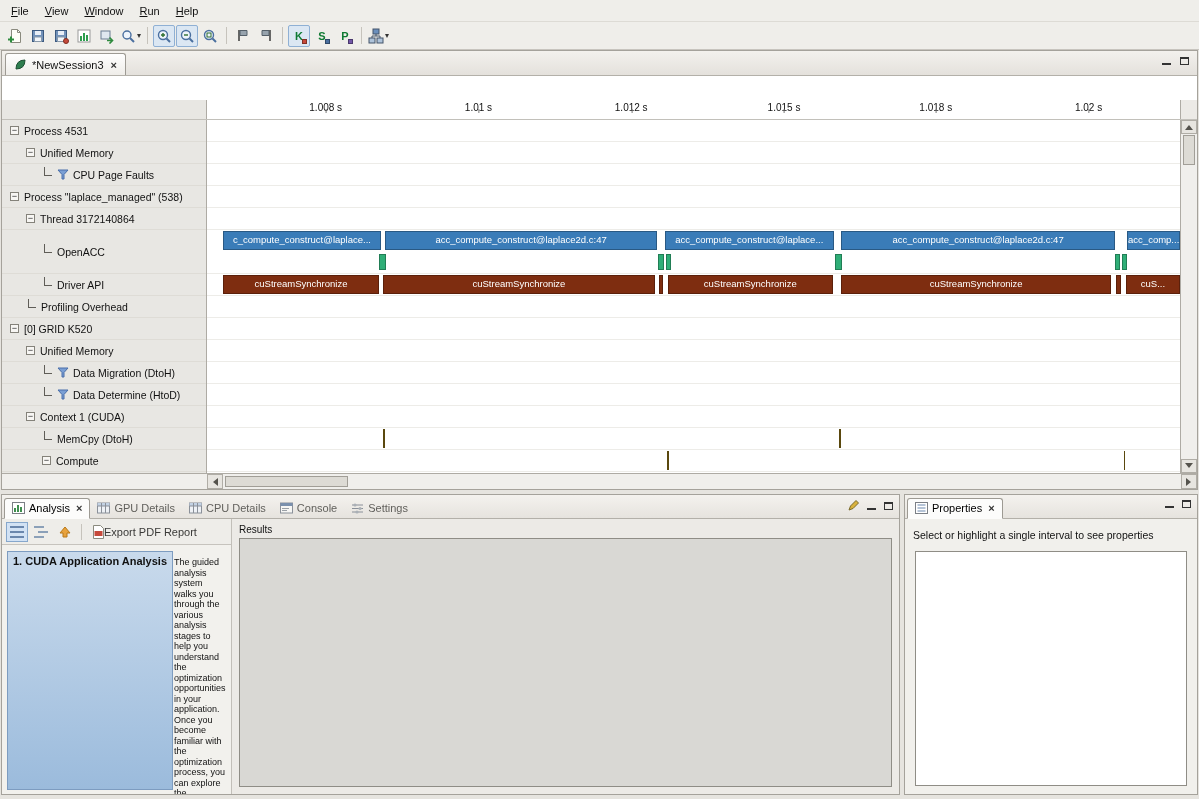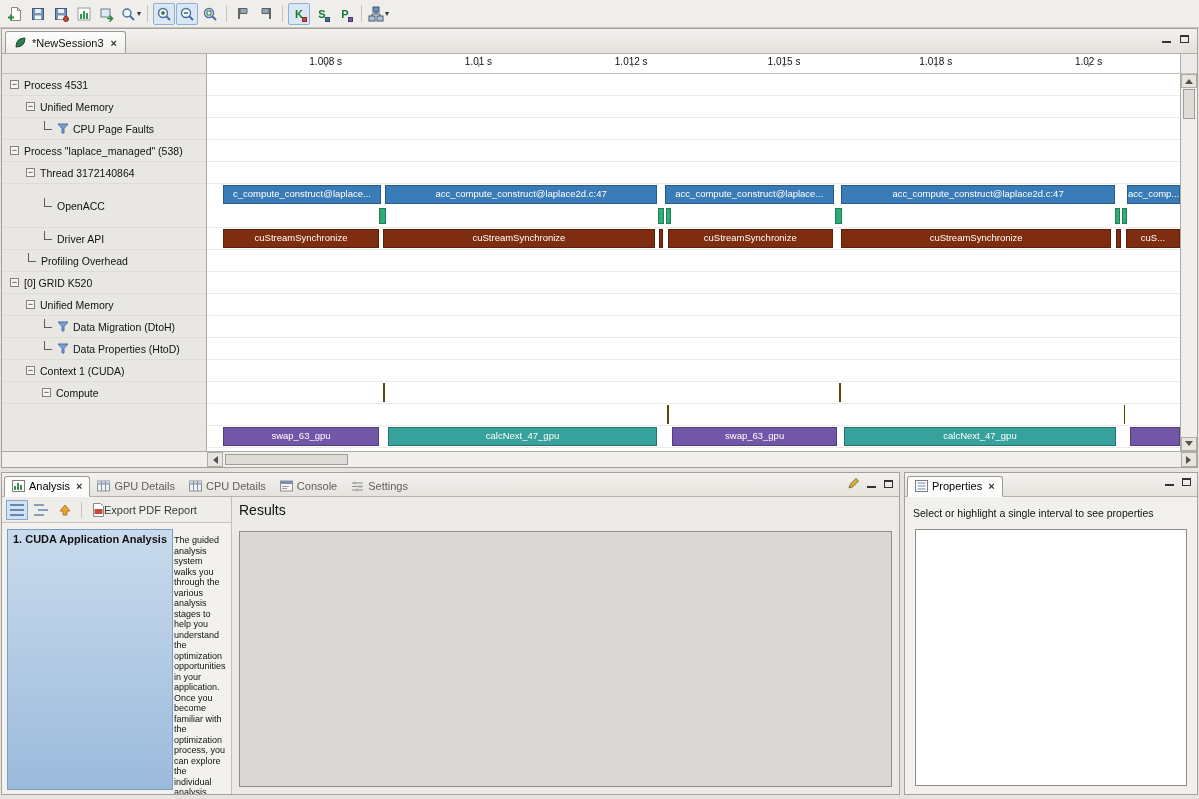--- a/index.html
+++ b/index.html
@@ -20,21 +20,21 @@
 .chip{position:absolute;width:5px;height:5px;bottom:2px;right:2px;border:1px solid rgba(0,0,0,.35);}
 
 
 .editor{height:440px;margin:0 1px;border:1px solid #a5a29b;background:#fff;display:flex;flex-direction:column;flex:none;}
 .etabs{height:25px;background:linear-gradient(#f3f1ed,#e4e1dc);border-bottom:1px solid #b3b0a9;display:flex;align-items:flex-end;padding-left:3px;position:relative;flex:none;}
 .etab{display:flex;align-items:center;gap:5px;padding:4px 8px;background:linear-gradient(#fefefe,#efede9);border:1px solid #9d9a93;border-bottom:none;border-radius:3px 3px 0 0;font-size:11px;}
 .tclose{font-weight:bold;font-size:11px;color:#333;margin-left:2px;cursor:default;}
 .wctrl{position:absolute;right:8px;top:6px;display:flex;gap:9px;align-items:center;}
 .icon-min{width:9px;height:8px;border-bottom:2px solid #333;}
 .icon-max{width:9px;height:8px;border:1px solid #333;border-top:2px solid #333;}
-.tlheader{height:20px;display:flex;border-bottom:1px solid #c2c0ba;flex:none;}
+.tlheader{height:20px;display:flex;border-bottom:1px solid #c2c0ba;flex:none;margin-top:24px;}
 .corner{width:205px;background:#e8e7e3;border-right:1px solid #aeaba4;flex:none;}
 .ruler{flex:1;position:relative;background:#fff;overflow:hidden;}
 .rpad{width:17px;background:#eceae6;border-left:1px solid #aeaba4;flex:none;}
 .tick{position:absolute;top:2px;transform:translateX(-50%);font-size:10px;color:#111;white-space:nowrap;}
 .tickline{position:absolute;bottom:0;left:50%;width:1px;height:4px;background:#777;}
 .tlbody{flex:1;display:flex;overflow:hidden;}
 .tree{width:205px;background:#e8e7e3;border-right:1px solid #aeaba4;flex:none;overflow:hidden;}
 .tree-row{display:flex;align-items:center;border-bottom:1px solid #dedcd6;font-size:10.5px;overflow:hidden;white-space:nowrap;}
 .minusbox{width:9px;height:9px;border:1px solid #84827a;background:#f7f6f3;color:#222;font-size:9px;line-height:7px;text-align:center;margin-right:5px;flex:none;}
 .elbow{width:8px;height:9px;border-left:1px solid #5f5d57;border-bottom:1px solid #5f5d57;margin:-6px 5px 0 2px;flex:none;}
@@ -69,31 +69,38 @@
 .abtn.sel{background:#d2e2f4;border:1px solid #86a7cc;}
 .asep{width:1px;height:16px;background:#c6c3bc;margin:0 3px;}
 .aexport{display:flex;align-items:center;font-size:11px;color:#3a3a38;padding:0 5px;}
 .gbody{flex:1;display:flex;flex-direction:row;padding:6px 5px 4px;overflow:hidden;}
 .gheader{background:linear-gradient(#c9daec,#9bbbdc);border:1px solid #7d9cc0;font-weight:bold;font-size:11px;padding:3px 5px;flex:none;}
 .gtext{font-size:9px;line-height:10.5px;margin:6px 1px 0;}
 .spacer{flex:1;}
 .examine{display:flex;align-items:center;justify-content:center;gap:6px;border:1px solid #9a978f;background:#fdfdfc;height:22px;font-size:11px;margin:6px 0;flex:none;}
 .gfoot{font-size:8.5px;line-height:9.5px;border-top:1px solid #c9c6c0;padding-top:4px;flex:none;}
 .results{flex:1;display:flex;flex-direction:column;padding:3px 7px 7px;min-width:0;}
-.rlabel{font-size:14px;padding:2px 0 13px;flex:none;}
+.rlabel{font-size:10px;padding:2px 0 3px;flex:none;}
 .rbox{flex:1;background:#d9d8d4;border:1px solid #8f8d86;}
 .pcontent{flex:1;display:flex;flex-direction:column;padding:6px 8px;background:#f1f0ec;}
 .phint{font-size:10.5px;margin:4px 0 10px;flex:none;}
 .pbox{flex:1;background:#fff;border:1px solid #8f8d86;margin:0 2px 2px;}
 </style>
 </head>
 <body>
 
 <div class="app">
 
+  <div class="menubar">
+    <span class="menu-item">File</span>
+    <span class="menu-item">View</span>
+    <span class="menu-item">Window</span>
+    <span class="menu-item">Run</span>
+    <span class="menu-item">Help</span>
+  </div>
 
   <div class="toolbar">
     <span class="tbtn">
         <svg width="16" height="16">
           <path d="M4.5 1.5h6l3 3v10h-9z" fill="#fffef8" stroke="#8a8a7e"></path>
           <path d="M10.5 1.5v3h3" fill="none" stroke="#8a8a7e"></path>
           <path d="M1 11.5h6M4 8.5v6" stroke="#2e8b3e" stroke-width="2"></path>
         </svg>
       </span>
     <span class="tbtn">
@@ -268,25 +275,29 @@
             <svg class="funnel" width="12" height="11">
               <path d="M1 1h10L7 5.5V10H5V5.5Z" fill="#7a9fd4" stroke="#4a6faa"></path>
             </svg>
             <span>Data Migration (DtoH)</span>
           </div>
           <div class="tree-row" style="height: 22px; padding-left: 40px;">
             <span class="elbow"></span>
             <svg class="funnel" width="12" height="11">
               <path d="M1 1h10L7 5.5V10H5V5.5Z" fill="#7a9fd4" stroke="#4a6faa"></path>
             </svg>
-            <span>Data Properties (HtoD)</span>
+            <span>Data Determine (HtoD)</span>
           </div>
           <div class="tree-row" style="height: 22px; padding-left: 24px;">
             <span class="minusbox">−</span>
             <span>Context 1 (CUDA)</span>
+          </div>
+          <div class="tree-row" style="height: 22px; padding-left: 40px;">
+            <span class="elbow"></span>
+            <span>MemCpy (DtoH)</span>
           </div>
           <div class="tree-row" style="height: 22px; padding-left: 40px;">
             <span class="minusbox">−</span>
             <span>Compute</span>
           </div>
         </div>
       <div class="chart">
           <div class="chart-row" style="height: 22px;"></div>
           <div class="chart-row" style="height: 22px;"></div>
           <div class="chart-row" style="height: 22px;"></div>

